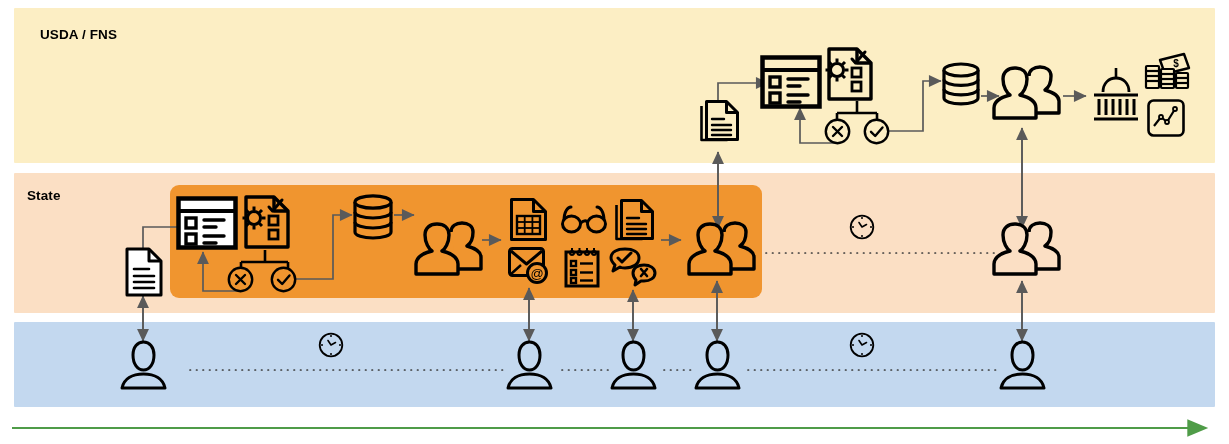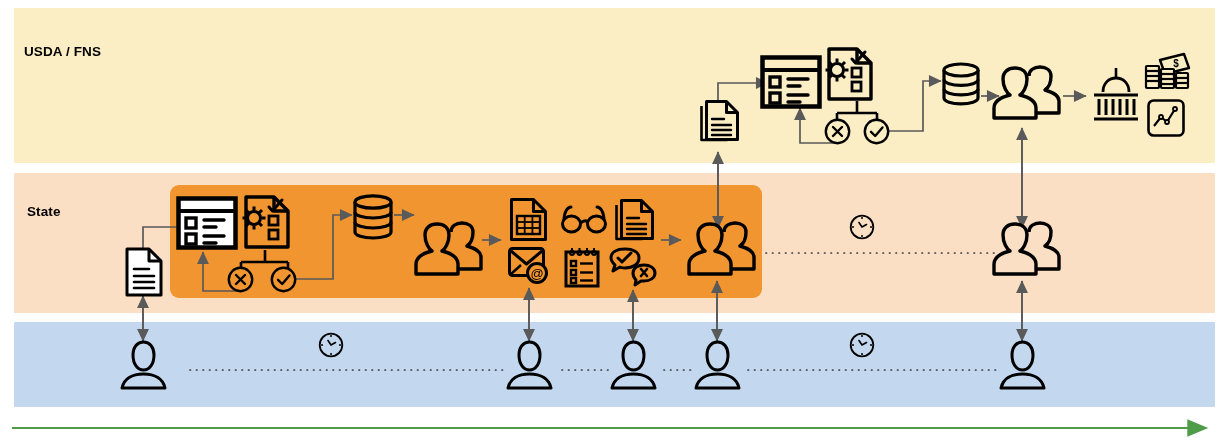--- a/index.html
+++ b/index.html
@@ -3,22 +3,22 @@
 <meta charset="utf-8">
 <style>
   html,body{margin:0;padding:0;background:#ffffff;}
   body{font-family:"Liberation Sans",sans-serif;}
   #canvas{position:relative;width:1229px;height:444px;overflow:hidden;background:#fff;}
   .band{position:absolute;left:14px;width:1201px;border-radius:1px;}
   #band-usda{top:8px;height:155px;background:#fceec4;}
   #band-state{top:173px;height:140px;background:#fbdfc4;}
   #band-district{top:322px;height:85px;background:#c3d8ef;}
   .band-label{position:absolute;font-weight:bold;font-size:13.5px;color:#000;line-height:16px;letter-spacing:.1px;}
-  #label-usda{left:24px;top:27px;margin-top:17px;}
-  #label-state{left:27px;top:204px;}
+  #label-usda{left:40px;top:27px;}
+  #label-state{left:27px;top:188px;}
   #label-district{left:27px;top:337px;width:90px;}
   #state-box{position:absolute;left:170px;top:185px;width:592px;height:113px;background:#f0952f;border-radius:9px;}
   .ic{position:absolute;}
   svg{display:block;overflow:visible;}
   #wires{position:absolute;left:0;top:0;width:1229px;height:444px;pointer-events:none;}
   #timeline{position:absolute;left:10px;top:420px;width:1210px;height:16px;}
 </style>
 </head>
 <body>
 

